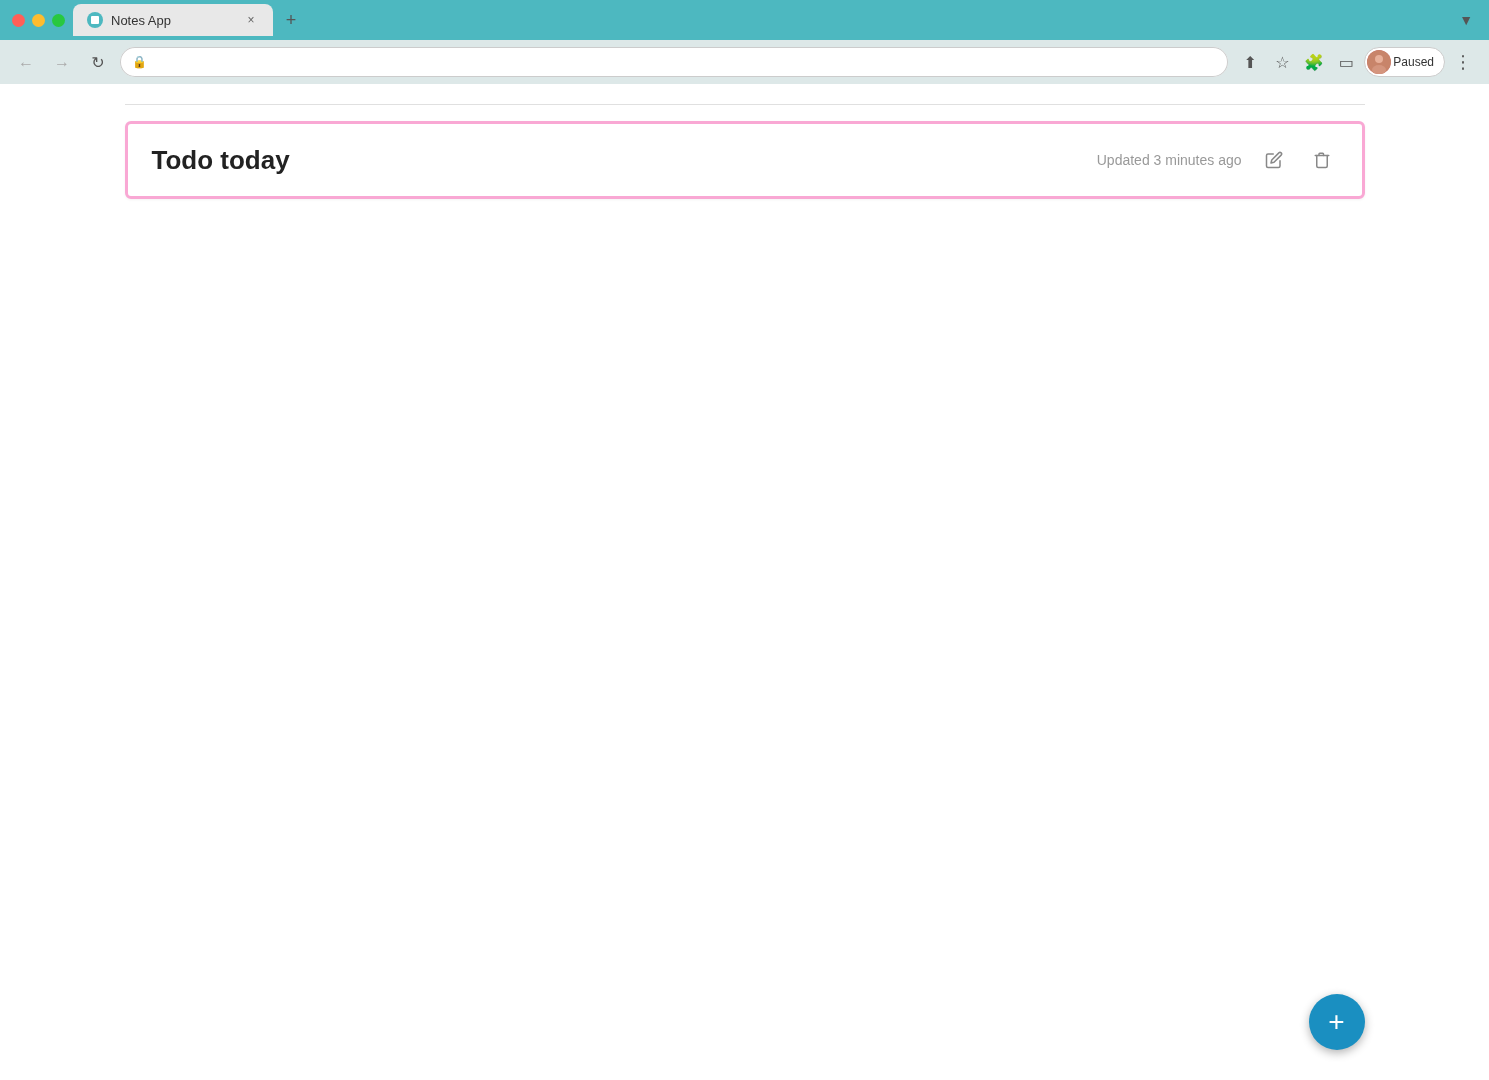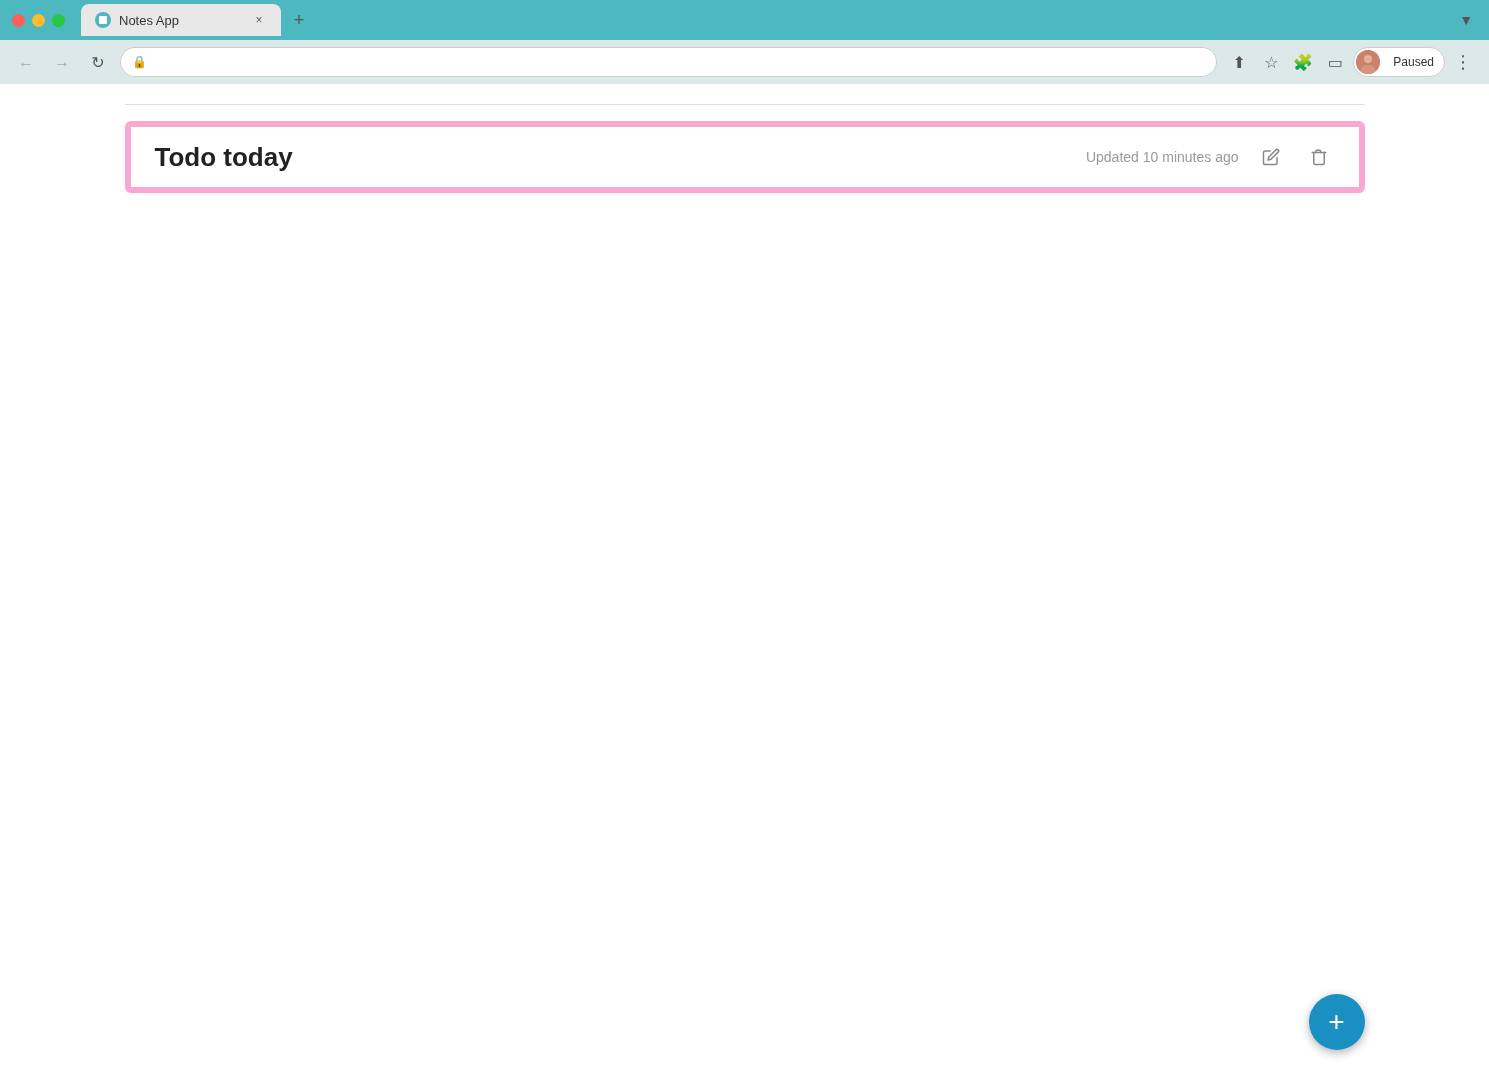--- a/index.html
+++ b/index.html
@@ -49,21 +49,20 @@
     }
 
     .traffic-light-close { background: #ff5f57; }
     .traffic-light-minimize { background: #febc2e; }
     .traffic-light-maximize { background: #28c840; }
 
     .tabs-area {
       display: flex;
       align-items: flex-end;
       flex: 1;
-      margin-left: 8px;
     }
 
     .tab {
       background: #e8e8e8;
       border-radius: 8px 8px 0 0;
       padding: 6px 14px;
       display: flex;
       align-items: center;
       gap: 8px;
       min-width: 200px;
@@ -204,21 +203,21 @@
       justify-content: center;
       cursor: pointer;
       border-radius: 50%;
       color: #555;
       font-size: 16px;
     }
 
     .user-avatar-btn {
       display: flex;
       align-items: center;
-      gap: 13px;
+      gap: 2px;
       background: white;
       border: 1px solid #ccc;
       border-radius: 20px;
       padding: 2px 10px 2px 2px;
       cursor: pointer;
       height: 30px;
     }
 
     .user-avatar {
       width: 24px;
@@ -270,23 +269,23 @@
     
     .top-divider {
       width: 100%;
       height: 1px;
       background: #e0e0e0;
       margin-bottom: 16px;
     }
 
     
     .note-card {
-      border: 6px solid #f9a8d4;
+      border: 3px solid #f9a8d4;
       border-radius: 6px;
-      padding: 14px 24px;
+      padding: 20px 24px;
       display: flex;
       flex-direction: column;
       gap: 8px;
       background: white;
       box-shadow: 0 1px 3px rgba(0,0,0,0.05);
     }
 
     .note-card-header {
       display: flex;
       align-items: center;
@@ -423,21 +422,21 @@
 
   <div class="page-content">
     <div class="page-inner">
 
       <div class="top-divider"></div>
 
       <div class="note-card">
         <div class="note-card-header">
           <h2 class="note-title">Todo today</h2>
           <div class="note-meta">
-            <span class="note-updated">Updated 10 minutes ago</span>
+            <span class="note-updated">Updated 3 minutes ago</span>
             <div class="note-action-btn">
               <svg width="18" height="18" viewBox="0 0 24 24" fill="none" stroke="#888" stroke-width="2" stroke-linecap="round" stroke-linejoin="round">
                 <path d="M11 4H4a2 2 0 0 0-2 2v14a2 2 0 0 0 2 2h14a2 2 0 0 0 2-2v-7"></path>
                 <path d="M18.5 2.5a2.121 2.121 0 0 1 3 3L12 15l-4 1 1-4 9.5-9.5z"></path>
               </svg>
             </div>
             <div class="note-action-btn">
               <svg width="18" height="18" viewBox="0 0 24 24" fill="none" stroke="#888" stroke-width="2" stroke-linecap="round" stroke-linejoin="round">
                 <polyline points="3 6 5 6 21 6"></polyline>
                 <path d="M19 6v14a2 2 0 0 1-2 2H7a2 2 0 0 1-2-2V6m3 0V4a1 1 0 0 1 1-1h4a1 1 0 0 1 1 1v2"></path>

